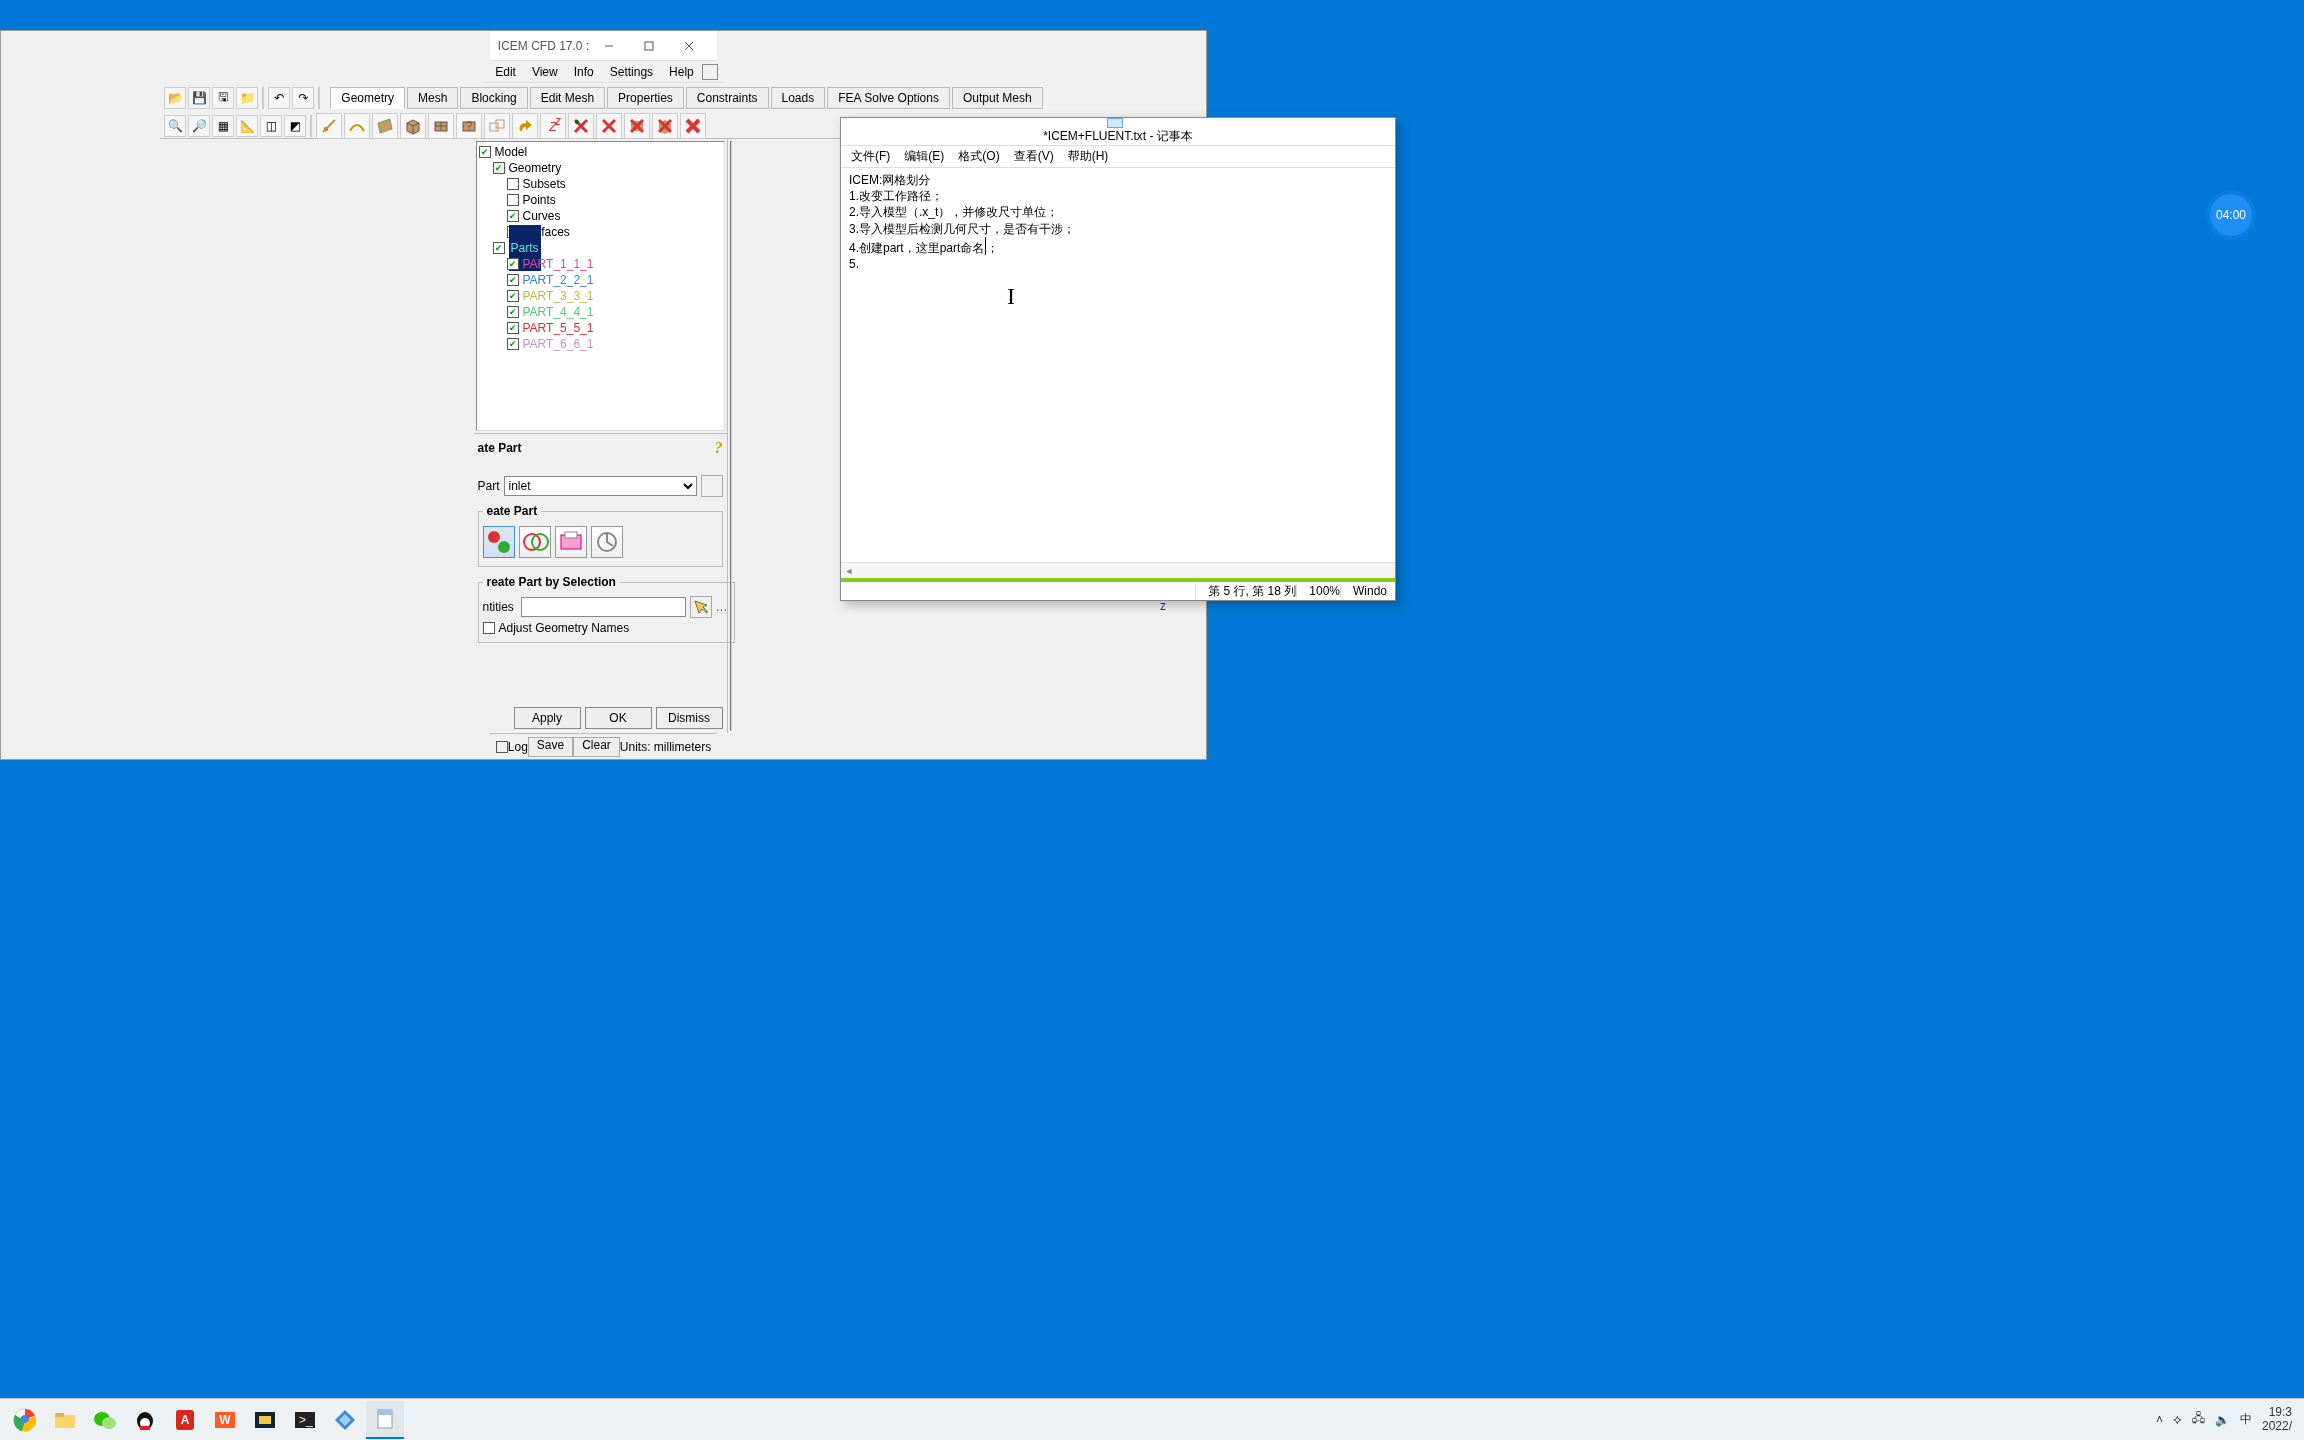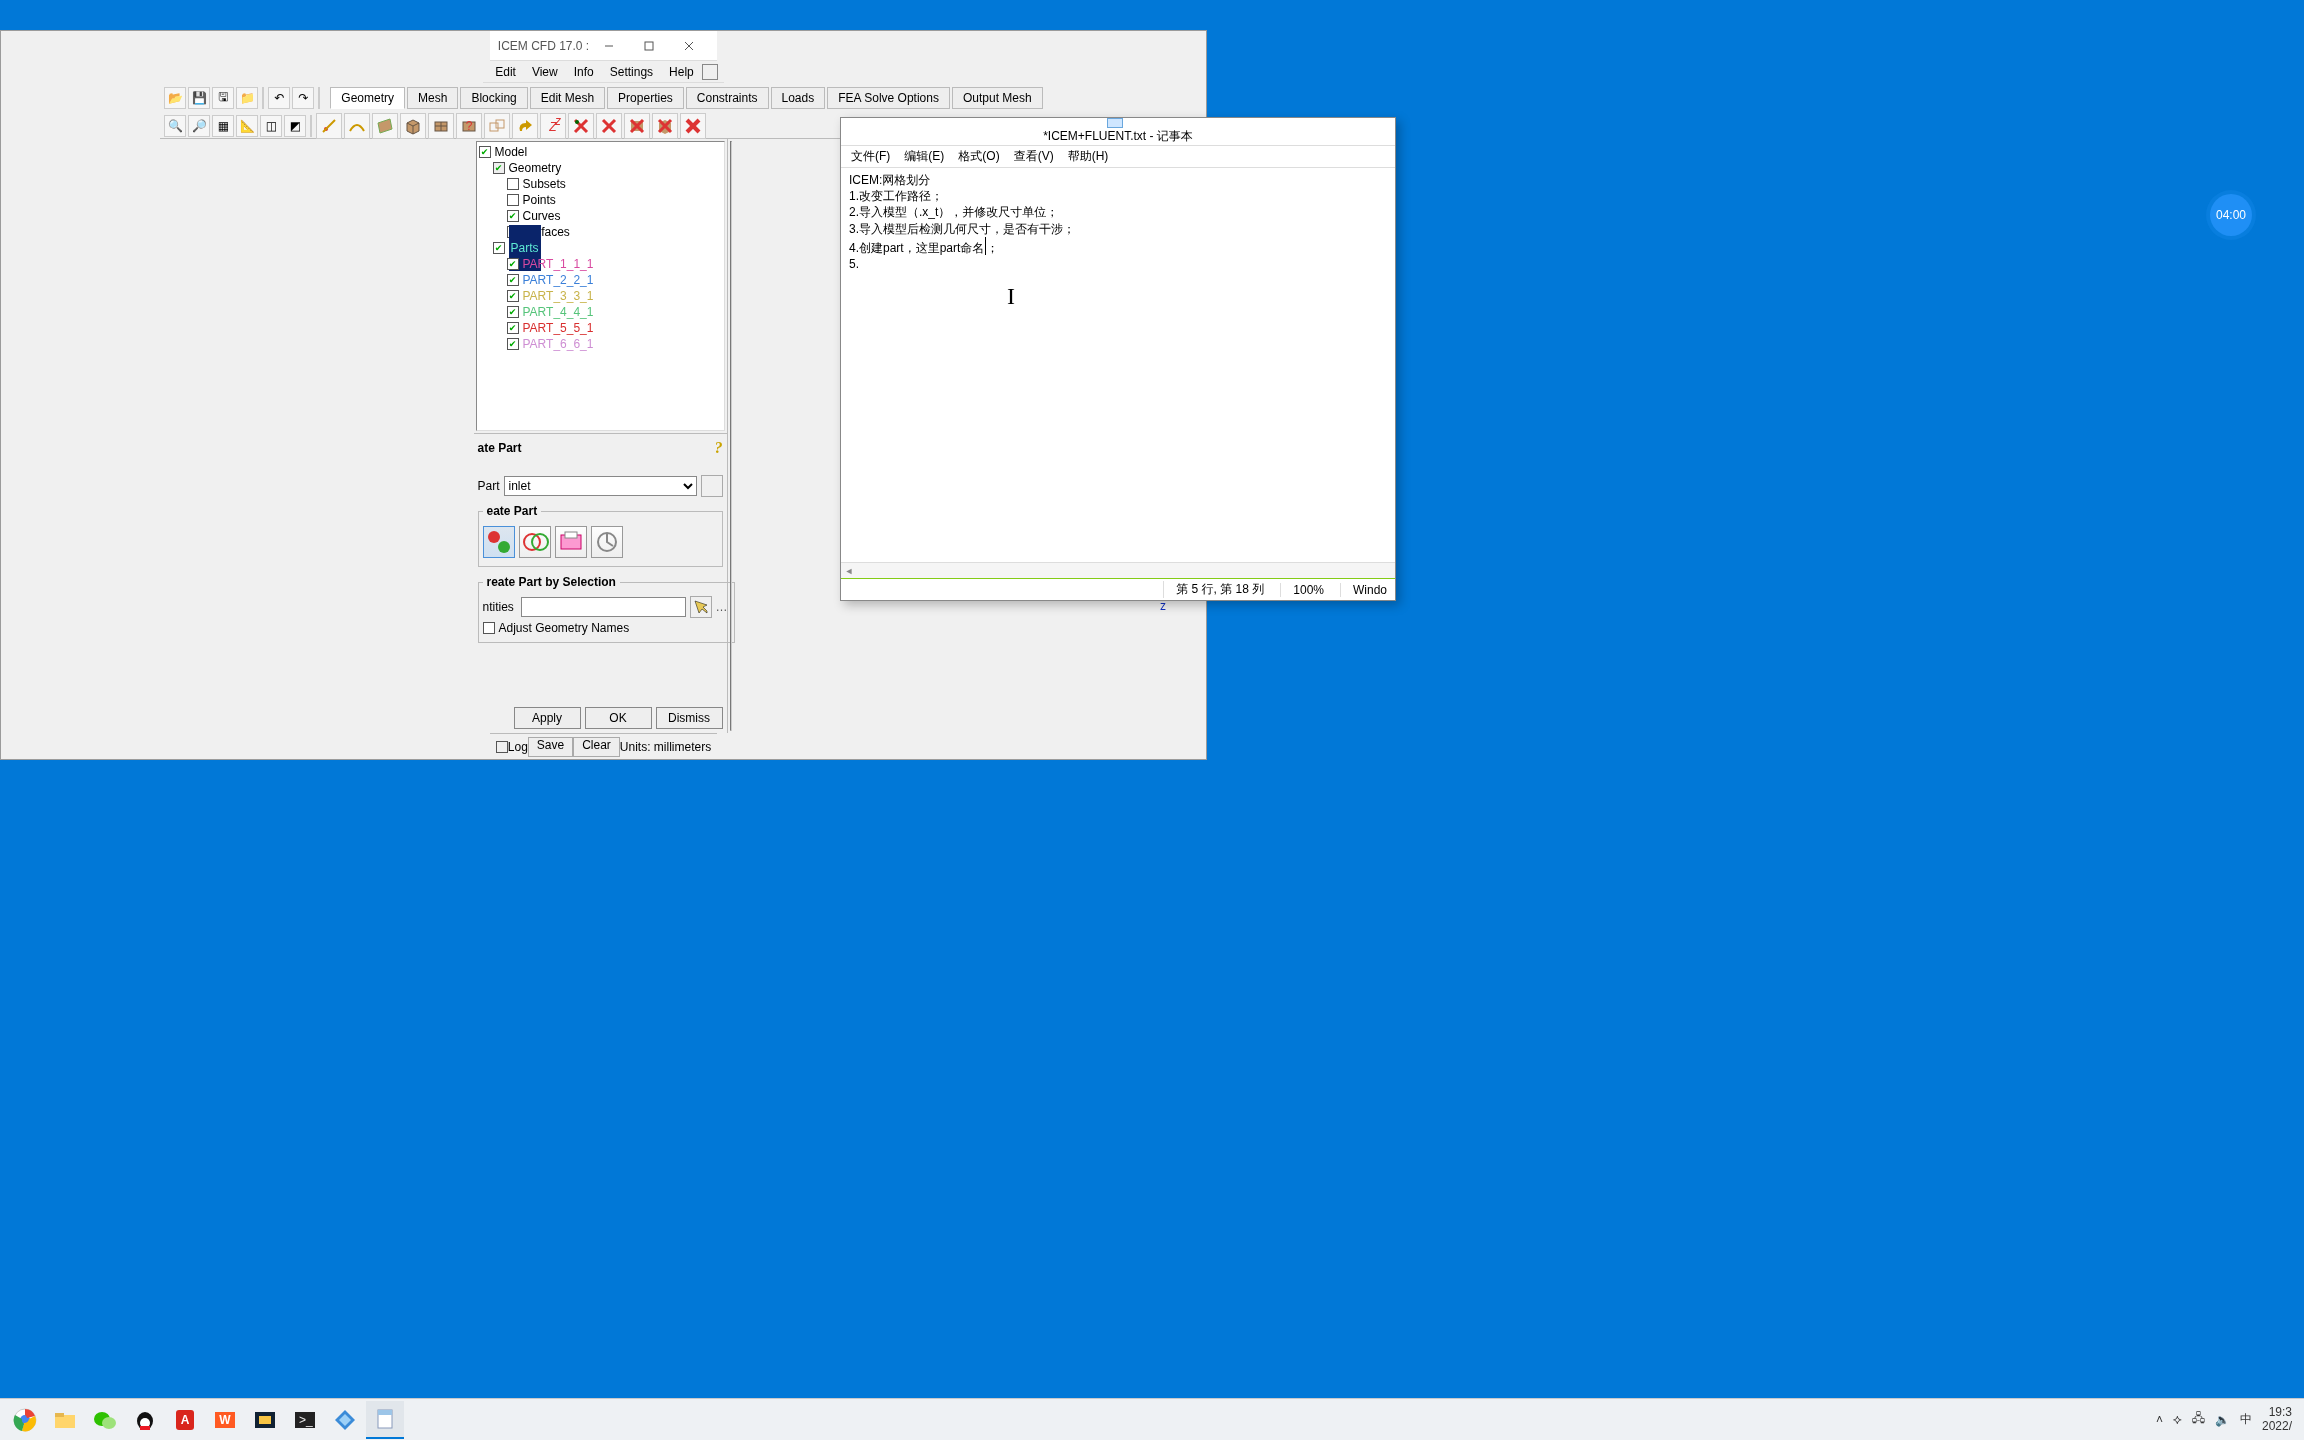--- a/index.html
+++ b/index.html
@@ -76,21 +76,21 @@
 
 #notepad { position: absolute; left: 840px; top: 117px; width: 556px; height: 484px; background: #fff; border: 1px solid #888; box-shadow: 4px 4px 10px rgba(0,0,0,0.25); display: flex; flex-direction: column; }
 #notepad .np-title { height: 28px; display: flex; align-items: center; padding: 0 6px; border-bottom: 1px solid #ddd; font-size: 13px; flex-direction: column; }
 #notepad .np-title .np-icon { width: 16px; height: 16px; background: #cfe6ff; border: 1px solid #6aa7dd; margin-right: 6px; }
 #notepad .np-menu { height: 22px; display: flex; align-items: center; gap: 2px; padding: 0 4px; border-bottom: 1px solid #ddd; }
 #notepad .np-menu span { padding: 2px 6px; }
 #notepad .np-body { flex: 1; padding: 4px 8px; font-size: 16px; line-height: 1.35; white-space: pre-wrap; position: relative; }
 .caret { display: inline-block; width: 1px; height: 18px; background: #000; vertical-align: text-bottom; margin-left: 1px; }
 #notepad .np-hscroll { height: 16px; background: #f5f5f5; border-top: 1px solid #ddd; display: flex; align-items: center; }
 #notepad .np-hscroll .arrow { width: 16px; text-align: center; font-size: 9px; color: #888; }
-#notepad .np-status { height: 22px; display: flex; align-items: center; border-top: 1px solid #84cc16; font-size: 12px; padding: 0 8px; gap: 16px; }
+#notepad .np-status { height: 22px; display: flex; align-items: center; border-top: 4px solid #84cc16; font-size: 12px; padding: 0 8px; }
 #notepad .np-status .seg { border-left: 1px solid #ddd; padding-left: 12px; }
 
 
 #timer-badge { position: absolute; right: 52px; top: 194px; width: 42px; height: 42px; border-radius: 50%; background: #1f8ff5; color: #fff; display: flex; align-items: center; justify-content: center; font-size: 12px; box-shadow: 0 0 0 4px rgba(31,143,245,0.25); }
 
 
 #triad { position: absolute; left: 1138px; top: 594px; font-size: 12px; color: #1030c0; }
 
 
 #taskbar { position: absolute; left: 0; bottom: 0; width: 100%; height: 42px; background: #eef1f4; border-top: 1px solid #c8c9cc; display: flex; align-items: center; padding: 0 6px; }

